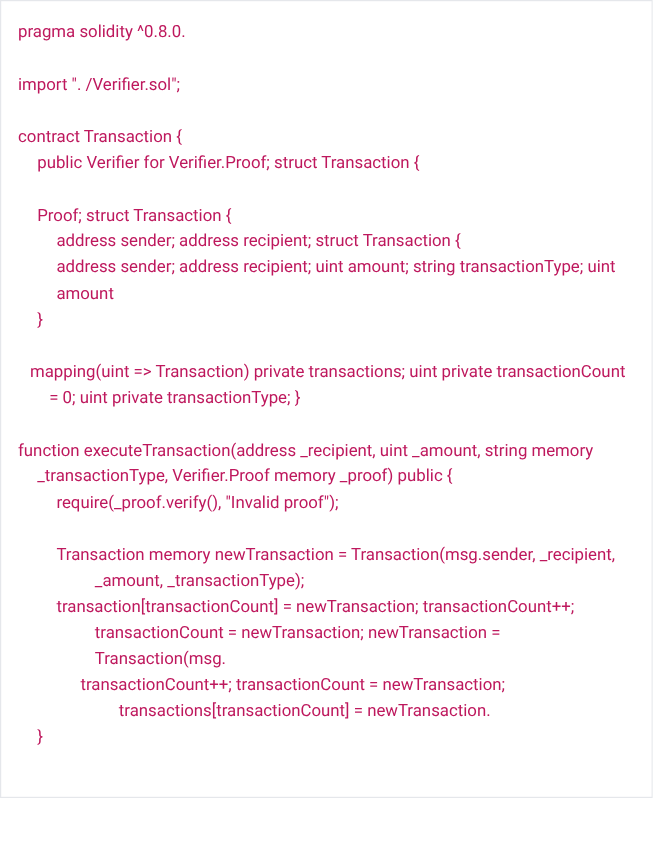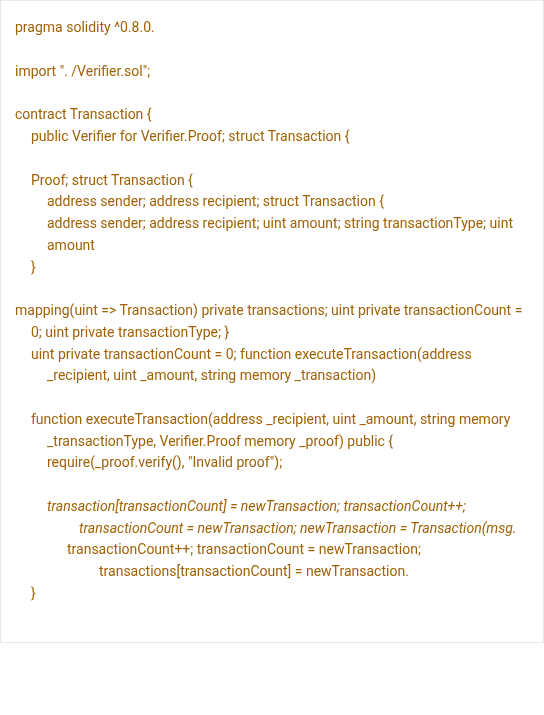--- a/index.html
+++ b/index.html
@@ -14,21 +14,21 @@
   }
   .code-container {
     border: 1px solid #e5e7eb;
     padding: 16px 14px;
     background: #ffffff;
   }
   .code-line {
     white-space: pre-wrap;
     word-wrap: break-word;
     font-family: -apple-system, BlinkMacSystemFont, "Segoe UI", Roboto, Helvetica, Arial, sans-serif;
-    color: #a16207;
+    color: #be185d;
     font-size: 14px;
     line-height: 1.55;
   }
   .blank { height: 22px; }
   .indent1 { padding-left: 16px; }
   .indent2 { padding-left: 32px; }
 </style>
 </head>
 <body>
 
@@ -38,24 +38,24 @@
   <div class="code-line">import ". /Verifier.sol";</div>
   <div class="blank"></div>
   <div class="code-line">contract Transaction {</div>
   <div class="code-line indent1">public Verifier for Verifier.Proof; struct Transaction {</div>
   <div class="blank"></div>
   <div class="code-line indent1">Proof; struct Transaction {</div>
   <div class="code-line indent2">address sender; address recipient; struct Transaction {</div>
   <div class="code-line indent2">address sender; address recipient; uint amount; string transactionType; uint amount</div>
   <div class="code-line indent1">}</div>
   <div class="blank"></div>
-  <div class="code-line" style="padding-left:16px; text-indent:-16px; margin-left:0;">mapping(uint =&gt; Transaction) private transactions; uint private transactionCount = 0; uint private transactionType; }</div>
-  <div class="code-line" style="padding-left:16px; text-indent:-16px; margin-left:16px;">uint private transactionCount = 0; function executeTransaction(address _recipient, uint _amount, string memory _transaction)</div>
+  <div class="code-line" style="padding-left:16px; text-indent:-16px; margin-left:10px;">mapping(uint =&gt; Transaction) private transactions; uint private transactionCount = 0; uint private transactionType; }</div>
   <div class="blank"></div>
-  <div class="code-line" style="padding-left:16px; text-indent:-16px; margin-left:16px;">function executeTransaction(address _recipient, uint _amount, string memory _transactionType, Verifier.Proof memory _proof) public {</div>
+  <div class="code-line" style="padding-left:16px; text-indent:-16px; ">function executeTransaction(address _recipient, uint _amount, string memory _transactionType, Verifier.Proof memory _proof) public {</div>
   <div class="code-line indent2">require(_proof.verify(), "Invalid proof");</div>
   <div class="blank"></div>
-  <div class="code-line" style="padding-left:32px; text-indent:-32px; margin-left:32px;font-style:italic;">transaction[transactionCount] = newTransaction; transactionCount++; transactionCount = newTransaction; newTransaction = Transaction(msg.</div>
+  <div class="code-line" style="padding-left:32px; text-indent:-32px; margin-left:32px;">Transaction memory newTransaction = Transaction(msg.sender, _recipient, _amount, _transactionType);</div>
+  <div class="code-line" style="padding-left:32px; text-indent:-32px; margin-left:32px;">transaction[transactionCount] = newTransaction; transactionCount++; transactionCount = newTransaction; newTransaction = Transaction(msg.</div>
   <div class="code-line" style="padding-left:32px; text-indent:-32px; margin-left:52px;">transactionCount++; transactionCount = newTransaction; transactions[transactionCount] = newTransaction.</div>
   <div class="code-line indent1">}</div>
   <div class="blank"></div>
 
 </div>
 
 </body></html>

